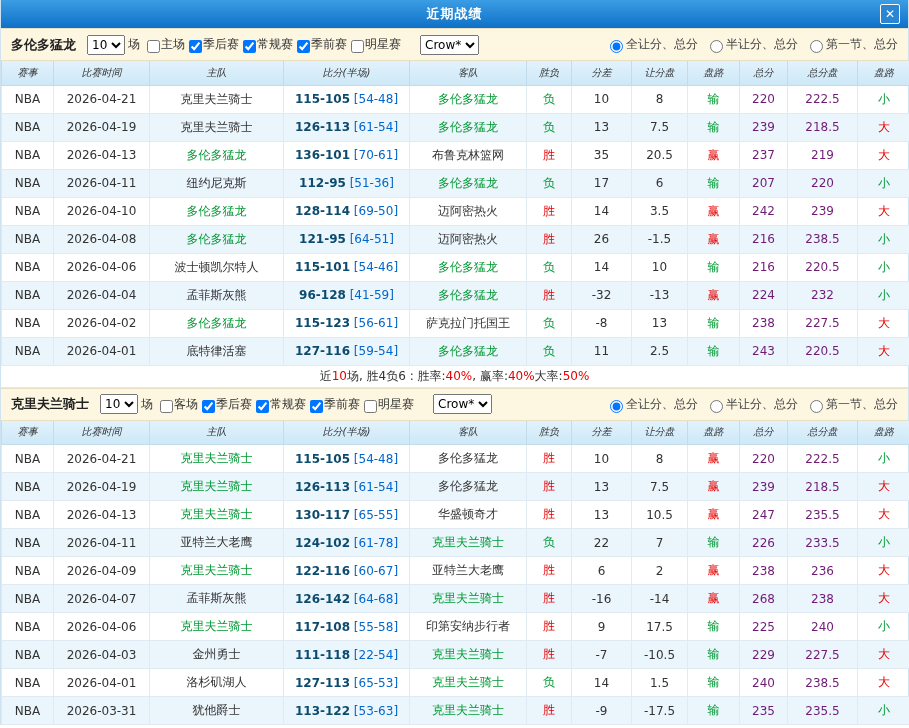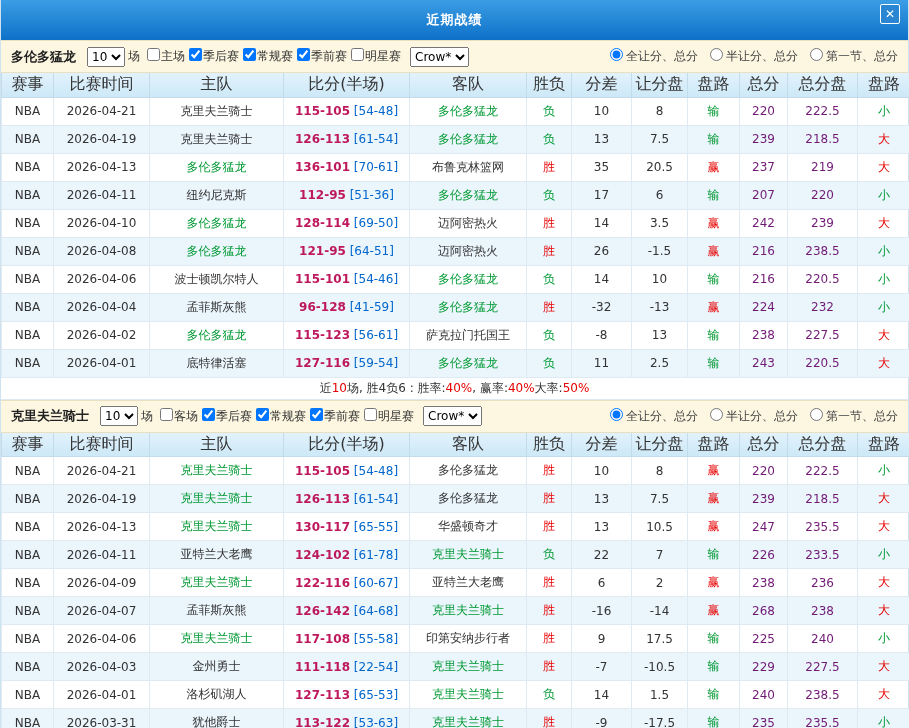--- a/index.html
+++ b/index.html
@@ -6,21 +6,21 @@
   html,body { background:#fff; }
   body {
     width:909px;
     font-family:"DejaVu Sans","Liberation Sans",sans-serif;
     font-size:12px; color:#333;
   }
   .panel { width:909px; border-left:1px solid #cfe2ef; border-right:1px solid #cfe2ef; }
 
   
   .titlebar {
-    height:40px;
+    height:28px;
     background:linear-gradient(#3b9de4,#0e71c8);
     display:flex; align-items:center; justify-content:center;
     position:relative;
   }
   .titlebar .title { color:#fff; font-weight:bold; font-size:13px; letter-spacing:1px; }
   .close {
     position:absolute; right:8px; top:4px;
     width:20px; height:20px; border:1px solid #fff; border-radius:2px;
     background:#2a86d2; color:#fff;
     display:flex; align-items:center; justify-content:center;
@@ -31,44 +31,44 @@
   .section-header {
     height:33px; background:#fdf6e1;
     border-bottom:1px solid #e9e0c4; border-top:1px solid #e9e0c4;
     display:flex; align-items:center; justify-content:space-between;
     padding:0 10px;
   }
   .sh-left { display:flex; align-items:center; gap:3px; }
   .team-name { font-weight:bold; font-size:13px; color:#222; margin-right:8px; }
   select { font-size:12px; height:20px; font-family:inherit; }
   .filters { display:inline-flex; align-items:center; }
-  .filters label, .sh-right label { display:inline-flex; align-items:flex-start; cursor:pointer; }
+  .filters label, .sh-right label { display:inline-flex; align-items:flex-end; cursor:pointer; }
   .filters input { margin:0 1px 0 4px; }
   .sh-right { display:flex; align-items:center; }
   .sh-right label { margin-left:12px; color:#444; }
   .sh-right input { margin-right:3px; }
-  .source-select { margin-left:6px; }
+  .source-select { margin-left:16px; }
 
   
   table { width:100%; border-collapse:collapse; table-layout:fixed; }
   th {
     background:linear-gradient(#e2f2fc,#cde8f7);
     border:1px solid #c3dcec; border-top:none;
-    height:24px; font-weight:normal; color:#333; font-size:16px;
+    height:24px; font-weight:normal; color:#333; font-size:10px;font-style:italic;
   }
   td {
     border:1px solid #dfeaf3; height:28px;
     text-align:center; overflow:hidden; white-space:nowrap;
   }
   tbody tr:nth-child(even) { background:#eaf5fc; }
   .team.hl { color:#009933; }
   .red   { color:#e60000; }
   .green { color:#009933; }
   .blue  { color:#701a75; }
-  .score b { color:#be185d; font-weight:bold; }
+  .score b { color:#0c4a6e; font-weight:bold; }
   .score .half { color:#0066cc; }
 
   
   .summary {
     height:22px; display:flex; align-items:center; justify-content:center;
     border-bottom:1px solid #dfeaf3; background:#fff; font-size:12px;
   }
   .summary .dark { color:#333; }
   .summary .red  { color:#e60000; }
 </style>

